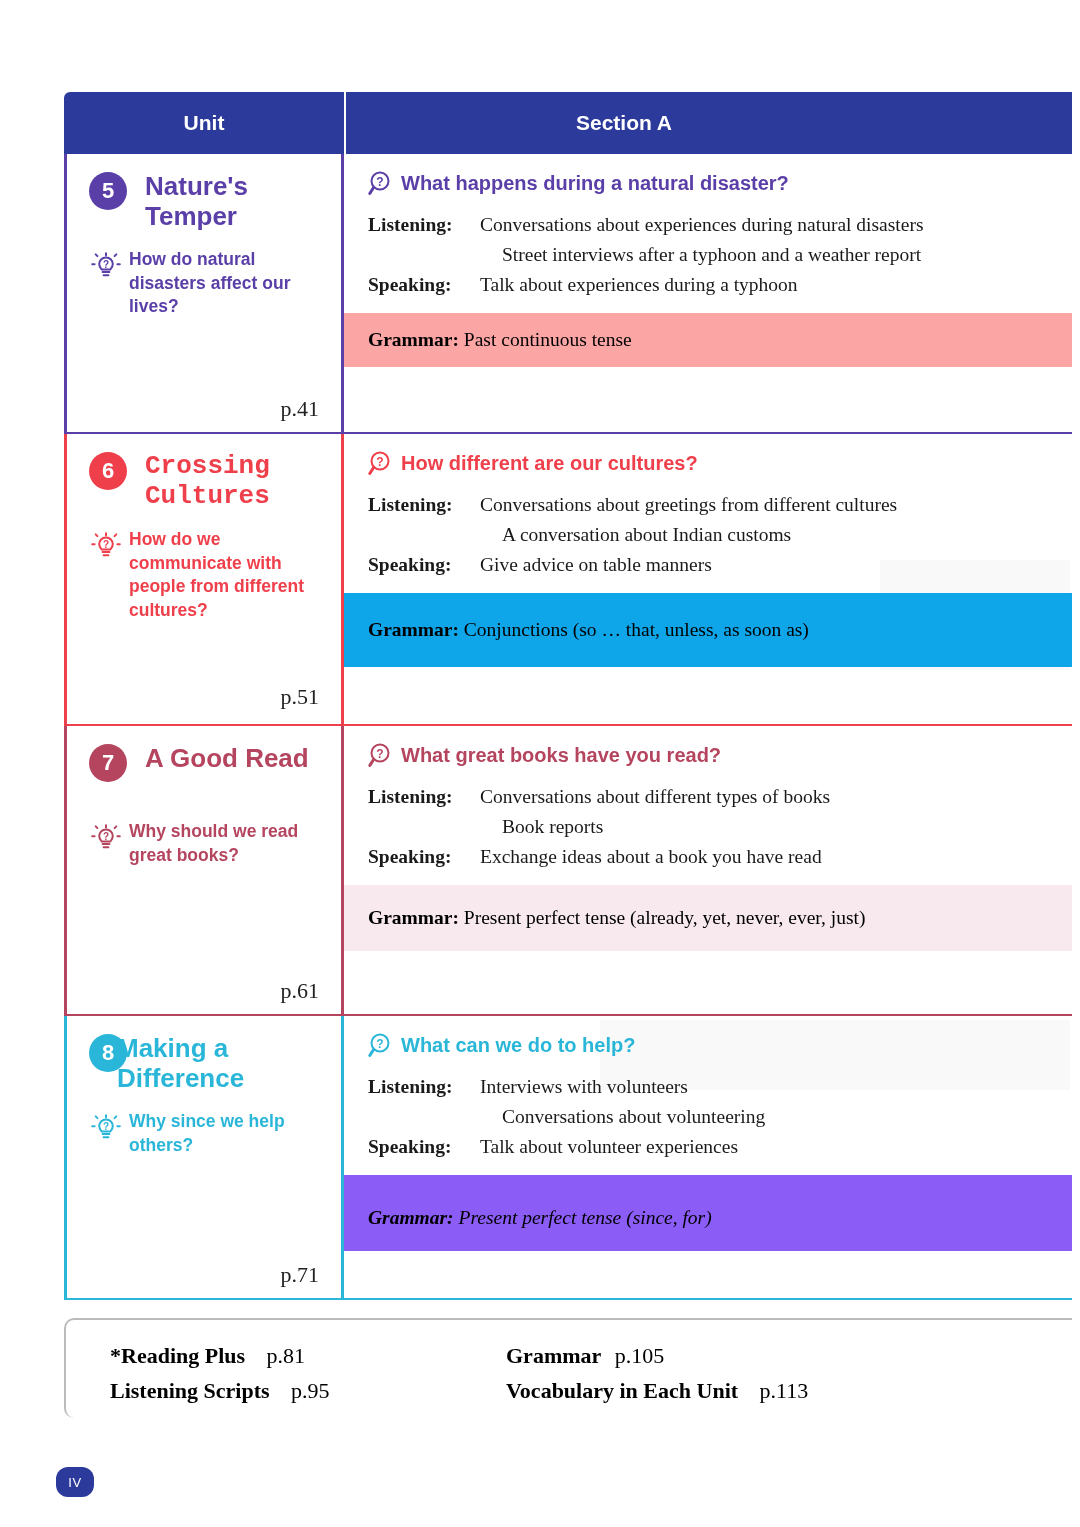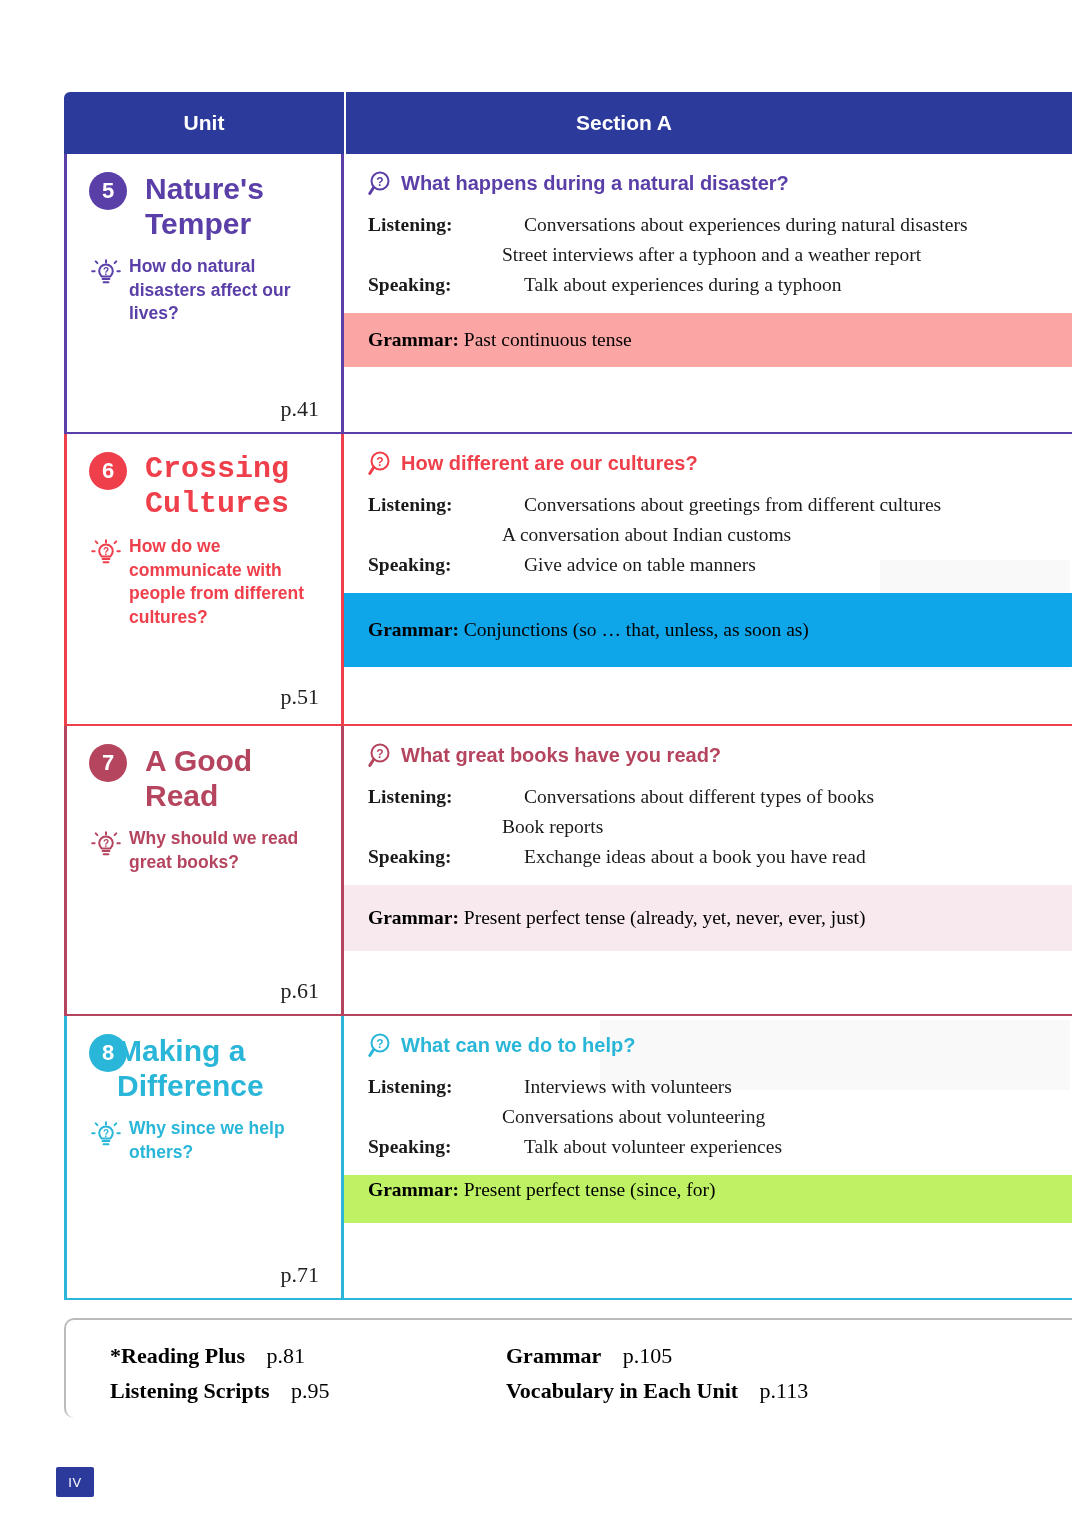--- a/index.html
+++ b/index.html
@@ -89,21 +89,21 @@
     font-weight: bold;
     display: flex;
     align-items: center;
     justify-content: center;
     position: absolute;
     left: 22px;
     top: 18px;
   }
   .unit-title {
     margin-left: 56px;
-    font-size: 30px;
+    font-size: 26px;
     font-weight: bold;
     line-height: 1.15;
     min-height: 62px;
   }
   .bulb-row {
     display: flex;
     align-items: flex-start;
     margin-top: 14px;
   }
   .bulb-icon {
@@ -143,21 +143,21 @@
     font-size: 19.5px;
     color: #1a1a1a;
     line-height: 1.55;
   }
   .skills .lbl {
     font-weight: bold;
     display: inline-block;
   }
   .skill-row { display: flex; }
   .skill-row .lbl { width: 112px; flex: 0 0 112px; }
-  .skill-row .val { flex: 1; margin-left: 44px; }
+  .skill-row .val { flex: 1; }
   .skill-cont { margin-left: 134px; }
   .grammar-band {
     margin-top: 12px;
     padding: 16px 0 16px 24px;
     margin-left: -24px;
     margin-right: -20px;
     font-family: "Liberation Serif", serif;
     font-size: 19.5px;
   }
   .grammar-band .lbl { font-weight: bold; }
@@ -184,21 +184,21 @@
   .footer-col.right { left: 440px; top: 18px; }
   .footer-col b { font-weight: bold; }
   .fnum { font-family: "Liberation Serif", serif; }
   
   .page-pill {
     position: absolute;
     left: 56px;
     bottom: 30px;
     width: 38px; height: 30px;
     background: #2b3a9b;
-    border-radius: 2px;
+    border-radius: 12px;
     color: #fff;
     font-size: 13px;
     display: flex;
     align-items: center;
     justify-content: center;
     letter-spacing: .5px;
   }
   
   .smudge {
     position: absolute;
@@ -399,21 +399,21 @@
           <div class="skill-row">
             <span class="lbl">Listening:</span>
             <span class="val">Interviews with volunteers</span>
           </div>
           <div class="skill-cont">Conversations about volunteering</div>
           <div class="skill-row">
             <span class="lbl">Speaking:</span>
             <span class="val">Talk about volunteer experiences</span>
           </div>
         </div>
-        <div class="grammar-band" style="background:#bef264;padding-top:4px;padding-bottom:22px;">
+        <div class="grammar-band" style="background:#8b5cf6;padding-top:32px;padding-bottom:22px;font-style:italic;">
           <span class="lbl">Grammar:</span>
           <span>Present perfect tense (since, for)</span>
         </div>
       </div>
     </div>
 
   </div>
 
   <div class="footer-box">
     <div class="footer-col left">
@@ -422,21 +422,21 @@
         <span class="fnum" style="margin-left:16px;">p.81</span>
       </div>
       <div>
         <b>Listening Scripts</b>
         <span class="fnum" style="margin-left:16px;">p.95</span>
       </div>
     </div>
     <div class="footer-col right">
       <div>
         <b>Grammar</b>
-        <span class="fnum" style="margin-left:16px;">p.105</span>
+        <span class="fnum" style="margin-left:8px;">p.105</span>
       </div>
       <div>
         <b>Vocabulary in Each Unit</b>
         <span class="fnum" style="margin-left:16px;">p.113</span>
       </div>
     </div>
   </div>
 
   <div class="page-pill">IV</div>
 

